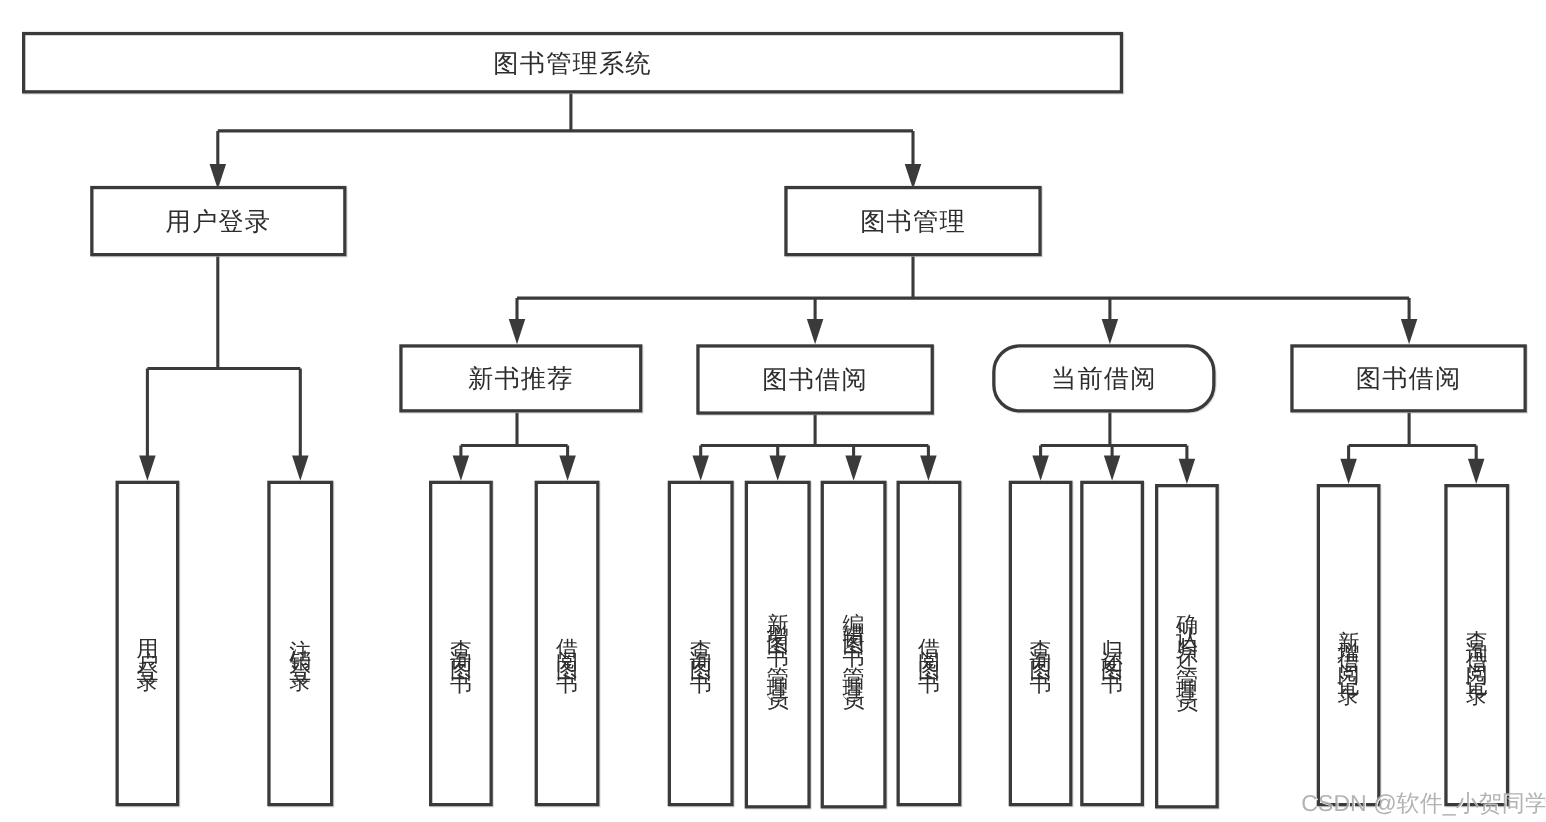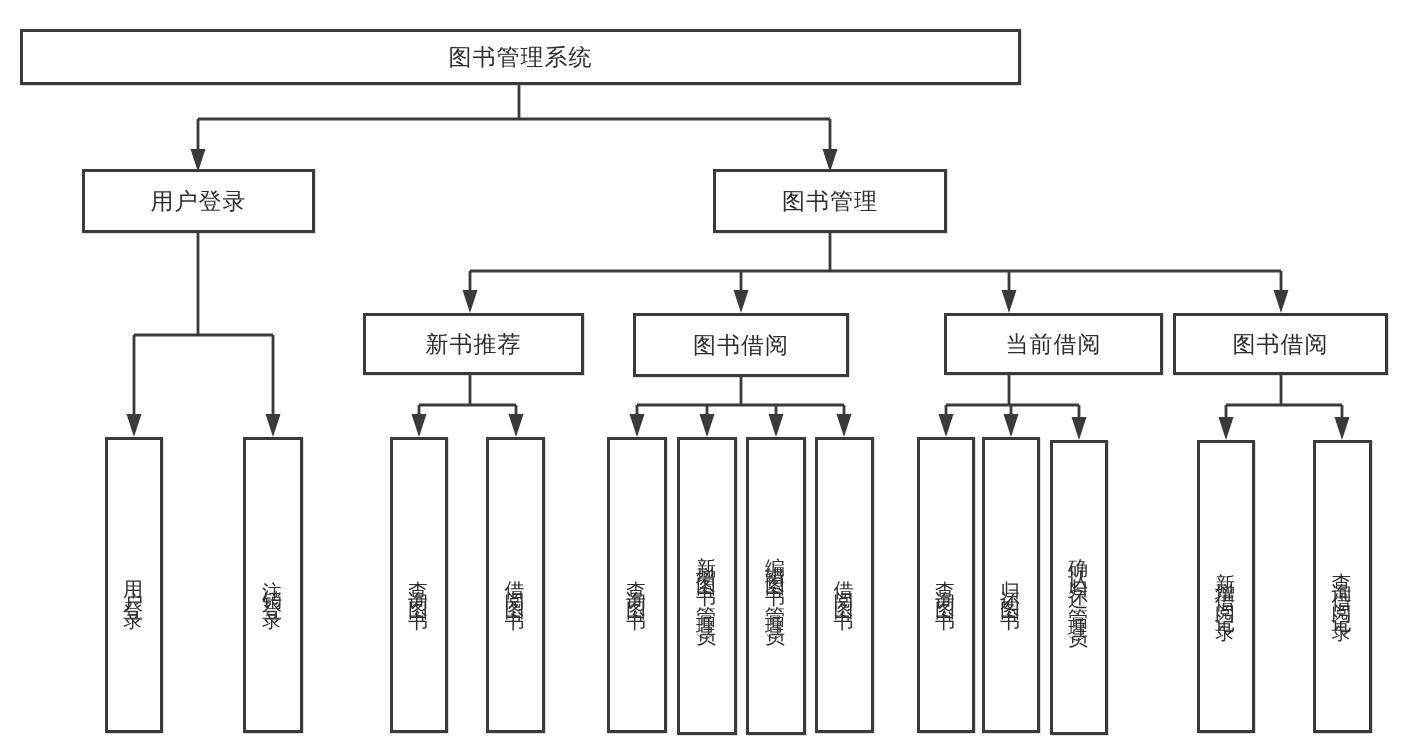--- a/index.html
+++ b/index.html
@@ -116,21 +116,21 @@
   <div class="box hbox" style="left:713px; top:169px; width:234px; height:64px;">
     <span>图书管理</span>
   </div>
 
   <div class="box hbox" style="left:363px; top:313px; width:221px; height:62px;">
     <span>新书推荐</span>
   </div>
   <div class="box hbox" style="left:633px; top:313px; width:216px; height:64px;">
     <span>图书借阅</span>
   </div>
-  <div class="box hbox" style="left:944px; top:313px; width:219px; height:62px;">
+  <div class="box hbox" style="left:902px; top:313px; width:203px; height:62px;border-radius:25px;">
     <span>当前借阅</span>
   </div>
   <div class="box hbox" style="left:1173px; top:313px; width:215px; height:62px;">
     <span>图书借阅</span>
   </div>
 
   <div class="box vbox" style="left:105px; top:437px; width:58px; height:296px;">
     <span>用户登录</span>
   </div>
   <div class="box vbox" style="left:243px; top:437px; width:60px; height:296px;">
@@ -167,14 +167,15 @@
     <span>确认归还（管理员）</span>
   </div>
 
   <div class="box vbox" style="left:1197px; top:440px; width:58px; height:293px;">
     <span>新增借阅记录</span>
   </div>
   <div class="box vbox" style="left:1313px; top:440px; width:59px; height:293px;">
     <span>查询借阅记录</span>
   </div>
 
+  <div class="watermark">CSDN @软件_小贺同学</div>
 
 </div>
 
 </body></html>

